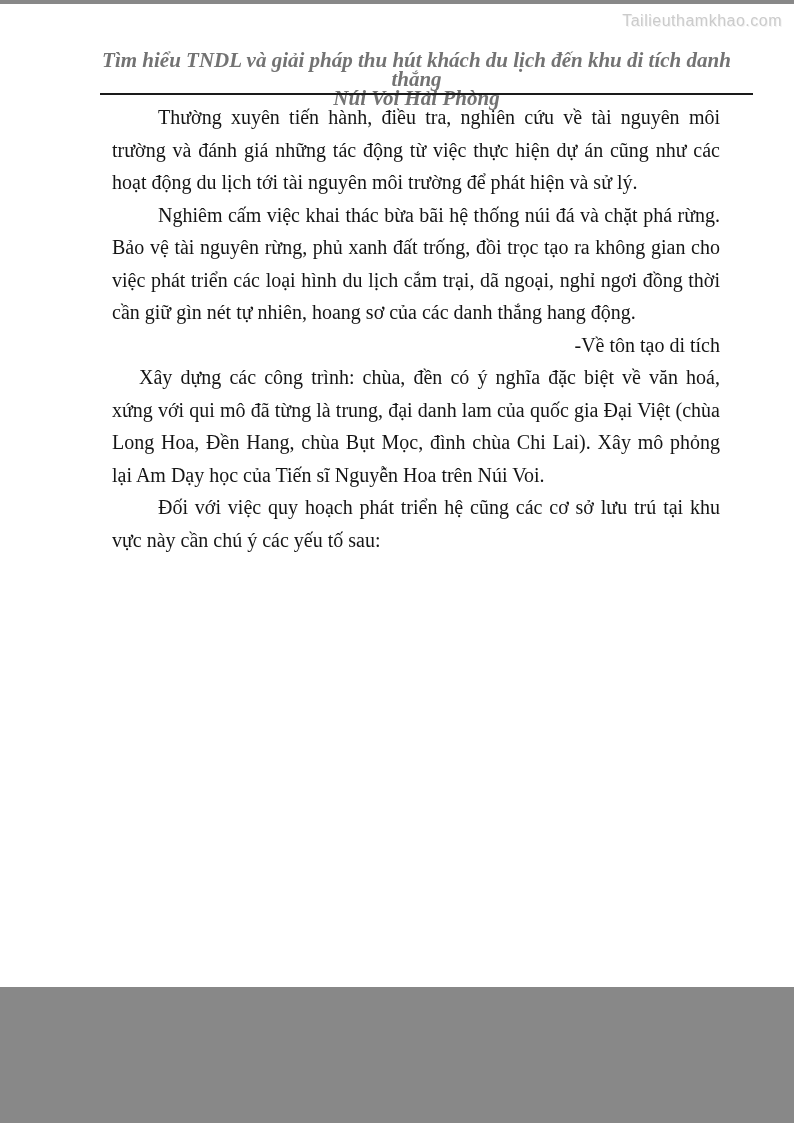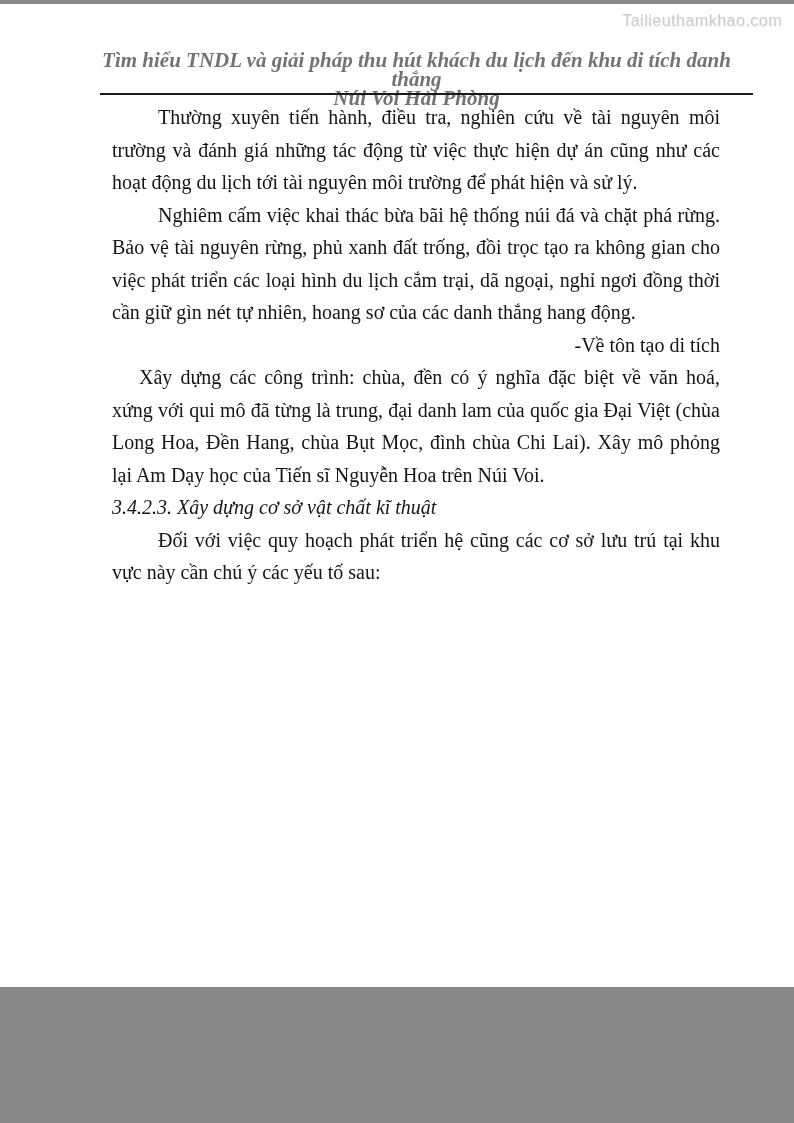--- a/index.html
+++ b/index.html
@@ -57,20 +57,19 @@
     <div>Tìm hiểu TNDL và giải pháp thu hút khách du lịch đến khu di tích danh thắng</div>
     <div>Núi Voi Hải Phòng</div>
   </div>
   <div class="rule header-rule"></div>
 
   <div class="body-text">
     <p class="indent">Thường xuyên tiến hành, điều tra, nghiên cứu về tài nguyên môi trường và đánh giá những tác động từ việc thực hiện dự án cũng như các hoạt động du lịch tới tài nguyên môi trường để phát hiện và sử lý.</p>
     <p class="indent">Nghiêm cấm việc khai thác bừa bãi hệ thống núi đá và chặt phá rừng. Bảo vệ tài nguyên rừng, phủ xanh đất trống, đồi trọc tạo ra không gian cho việc phát triển các loại hình du lịch cắm trại, dã ngoại, nghỉ ngơi đồng thời cần giữ gìn nét tự nhiên, hoang sơ của các danh thắng hang động.</p>
     <p class="dash-line"><span class="dash-marker">-</span><span>Về tôn tạo di tích</span></p>
     <p class="small-indent">Xây dựng các công trình: chùa, đền có ý nghĩa đặc biệt về văn hoá, xứng với qui mô đã từng là trung, đại danh lam của quốc gia Đại Việt (chùa Long Hoa, Đền Hang, chùa Bụt Mọc, đình chùa Chi Lai). Xây mô phỏng lại Am Dạy học của Tiến sĩ Nguyễn Hoa trên Núi Voi.</p>
-    <p class="it">3.4.2.3. Xây dựng cơ sở vật chất kĩ thuật</p>
     <p class="indent">Đối với việc quy hoạch phát triển hệ cũng các cơ sở lưu trú tại khu vực này cần chú ý các yếu tố sau:</p>
   </div>
 
   <div class="rule footer-rule"></div>
   <div class="doc-footer">Sinh viên: Phòng Thị Hoa – VHL201</div>
 
 </div>
 
 </body></html>

